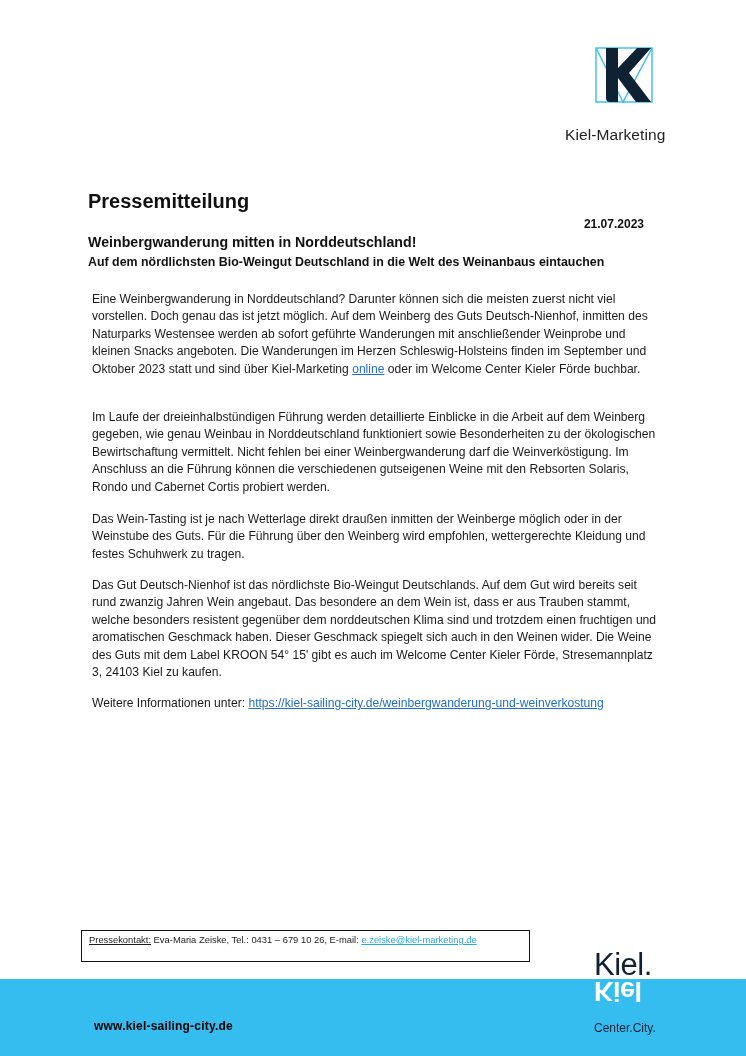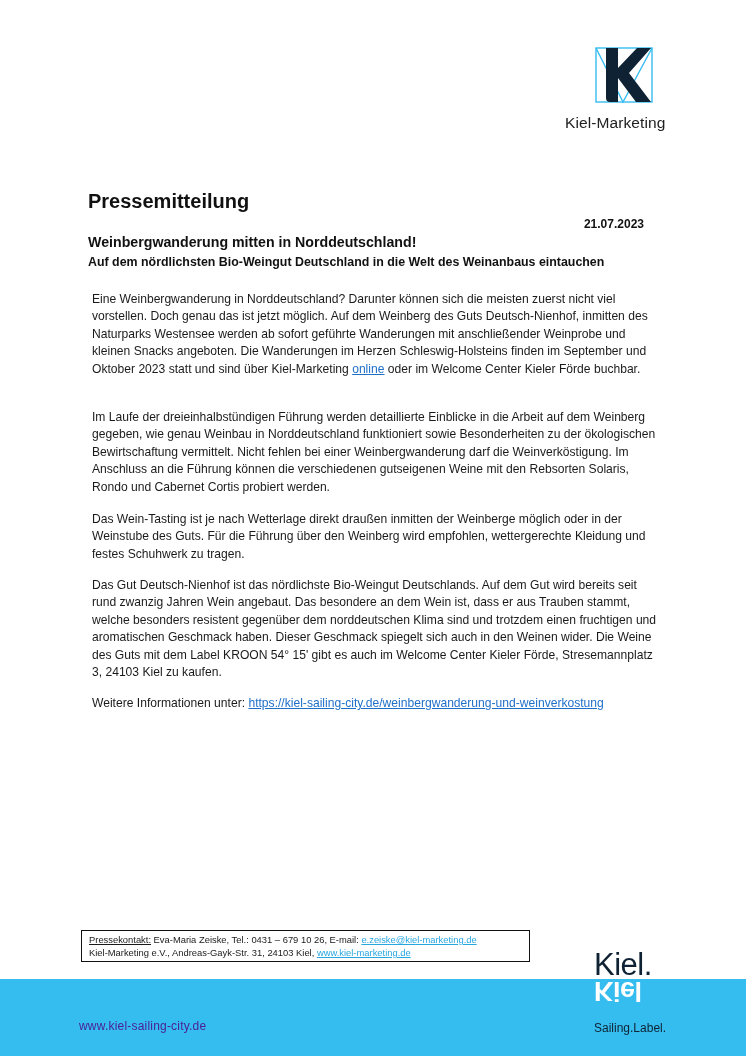--- a/index.html
+++ b/index.html
@@ -1,33 +1,33 @@
 <!DOCTYPE html>
 <html><head>
 <meta charset="utf-8">
 <style>
   html, body { margin: 0; padding: 0; }
   body { width: 746px; height: 1056px; position: relative; background: #ffffff; overflow: hidden;
          font-family: "Liberation Sans", sans-serif; color: #1a1a1a; }
   .logo-top { position: absolute; left: 583px; top: 46px; width: 100px; }
   .logo-top svg { display: block; margin-left: 10px; }
-  .logo-top .brand { position: absolute; left: -18px; top: 68px; font-size: 15.5px; color: #222; white-space: nowrap; letter-spacing: 0.1px; }
+  .logo-top .brand { position: absolute; left: -18px; top: 80px; font-size: 15.5px; color: #222; white-space: nowrap; letter-spacing: 0.1px; }
   .title { position: absolute; left: 88px; top: 190px; font-size: 20px; font-weight: bold; color: #111; margin: 0; }
   .date { position: absolute; right: 102px; top: 217px; font-size: 12px; font-weight: bold; color: #111; }
   .headline { position: absolute; left: 88px; top: 234px; font-size: 14.2px; font-weight: bold; color: #111; margin: 0; }
   .subheadline { position: absolute; left: 88px; top: 255px; font-size: 12.4px; font-weight: bold; color: #111; margin: 0; }
   .body-text { position: absolute; left: 92px; width: 570px; font-size: 12.1px; line-height: 17.4px; color: #1a1a1a; margin: 0; }
   .p1 { top: 291px; } .p2 { top: 409px; } .p3 { top: 511px; } .p4 { top: 577px; } .p5 { top: 695px; }
   a.link { color: #1f6fc8; text-decoration: underline; }
   .contact-box { position: absolute; left: 81px; top: 930px; width: 449px; height: 32px; border: 1.4px solid #111;
                  font-size: 9.4px; line-height: 13px; padding: 2px 0 0 7px; box-sizing: border-box; color: #1a1a1a; white-space: nowrap; }
   .contact-box .lbl { text-decoration: underline; }
   .contact-box a { color: #28a6e0; text-decoration: underline; }
   .band { position: absolute; left: 0; top: 979px; width: 746px; height: 77px; background: #35bdf0; }
-  .band .site { position: absolute; left: 79px; top: 40px; font-size: 12px; color: #4c1d95; letter-spacing: 0.2px; }
+  .band .site { position: absolute; left: 94px; top: 40px; font-size: 12px; color: #000000; letter-spacing: 0.2px; font-weight: bold; }
   .kiel-logo { position: absolute; left: 594px; top: 949px; }
   .kiel-logo .kiel-dark { position: absolute; left: 0; top: 0; font-size: 31px; font-weight: normal; color: #0f2233; letter-spacing: -0.5px; line-height: 31px; }
   .kiel-logo .kiel-mirror { position: absolute; left: 0; top: 28px; font-size: 27px; font-weight: bold; color: #ffffff; line-height: 27px; transform: scaleY(-1); letter-spacing: -0.5px; }
   .kiel-logo .tagline { position: absolute; left: 0; top: 72px; font-size: 12px; color: #0f2233; white-space: nowrap; }
 </style>
 </head>
 <body>
 
 <div class="logo-top">
   <svg width="62" height="58" viewBox="0 0 62 58">
@@ -46,24 +46,23 @@
 <p class="body-text p1"><span>Eine Weinbergwanderung in Norddeutschland? Darunter können sich die meisten zuerst nicht viel vorstellen. Doch genau das ist jetzt möglich. Auf dem Weinberg des Guts Deutsch-Nienhof, inmitten des Naturparks Westensee werden ab sofort geführte Wanderungen mit anschließender Weinprobe und kleinen Snacks angeboten. Die Wanderungen im Herzen Schleswig-Holsteins finden im September und Oktober 2023 statt und sind über Kiel-Marketing </span><a class="link" href="#">online</a><span> oder im Welcome Center Kieler Förde buchbar.</span></p>
 
 <p class="body-text p2">Im Laufe der dreieinhalbstündigen Führung werden detaillierte Einblicke in die Arbeit auf dem Weinberg gegeben, wie genau Weinbau in Norddeutschland funktioniert sowie Besonderheiten zu der ökologischen Bewirtschaftung vermittelt. Nicht fehlen bei einer Weinbergwanderung darf die Weinverköstigung. Im Anschluss an die Führung können die verschiedenen gutseigenen Weine mit den Rebsorten Solaris, Rondo und Cabernet Cortis probiert werden.</p>
 <p class="body-text p3">Das Wein-Tasting ist je nach Wetterlage direkt draußen inmitten der Weinberge möglich oder in der Weinstube des Guts. Für die Führung über den Weinberg wird empfohlen, wettergerechte Kleidung und festes Schuhwerk zu tragen.</p>
 <p class="body-text p4">Das Gut Deutsch-Nienhof ist das nördlichste Bio-Weingut Deutschlands. Auf dem Gut wird bereits seit rund zwanzig Jahren Wein angebaut. Das besondere an dem Wein ist, dass er aus Trauben stammt, welche besonders resistent gegenüber dem norddeutschen Klima sind und trotzdem einen fruchtigen und aromatischen Geschmack haben. Dieser Geschmack spiegelt sich auch in den Weinen wider. Die Weine des Guts mit dem Label KROON 54° 15' gibt es auch im Welcome Center Kieler Förde, Stresemannplatz 3, 24103 Kiel zu kaufen.</p>
 
 <p class="body-text p5"><span>Weitere Informationen unter: </span><a class="link" href="#">https://kiel-sailing-city.de/weinbergwanderung-und-weinverkostung</a></p>
 
 <div class="contact-box">
   <div><span class="lbl">Pressekontakt:</span><span> Eva-Maria Zeiske, Tel.: 0431 – 679 10 26, E-mail: </span><a href="#">e.zeiske@kiel-marketing.de</a></div>
-  <div><span>Kiel-Marketing e.V., Andreas-Gayk-Str. 31, 24103 Kiel, </span><a href="#">www.kiel-marketing.de</a></div>
 </div>
 
 <div class="band">
   <span class="site">www.kiel-sailing-city.de</span>
 </div>
 
 <div class="kiel-logo">
   <span class="kiel-dark">Kiel.</span>
   <span class="kiel-mirror">Kiel</span>
-  <span class="tagline">Sailing.Label.</span>
+  <span class="tagline">Center.City.</span>
 </div>
 
 </body></html>

